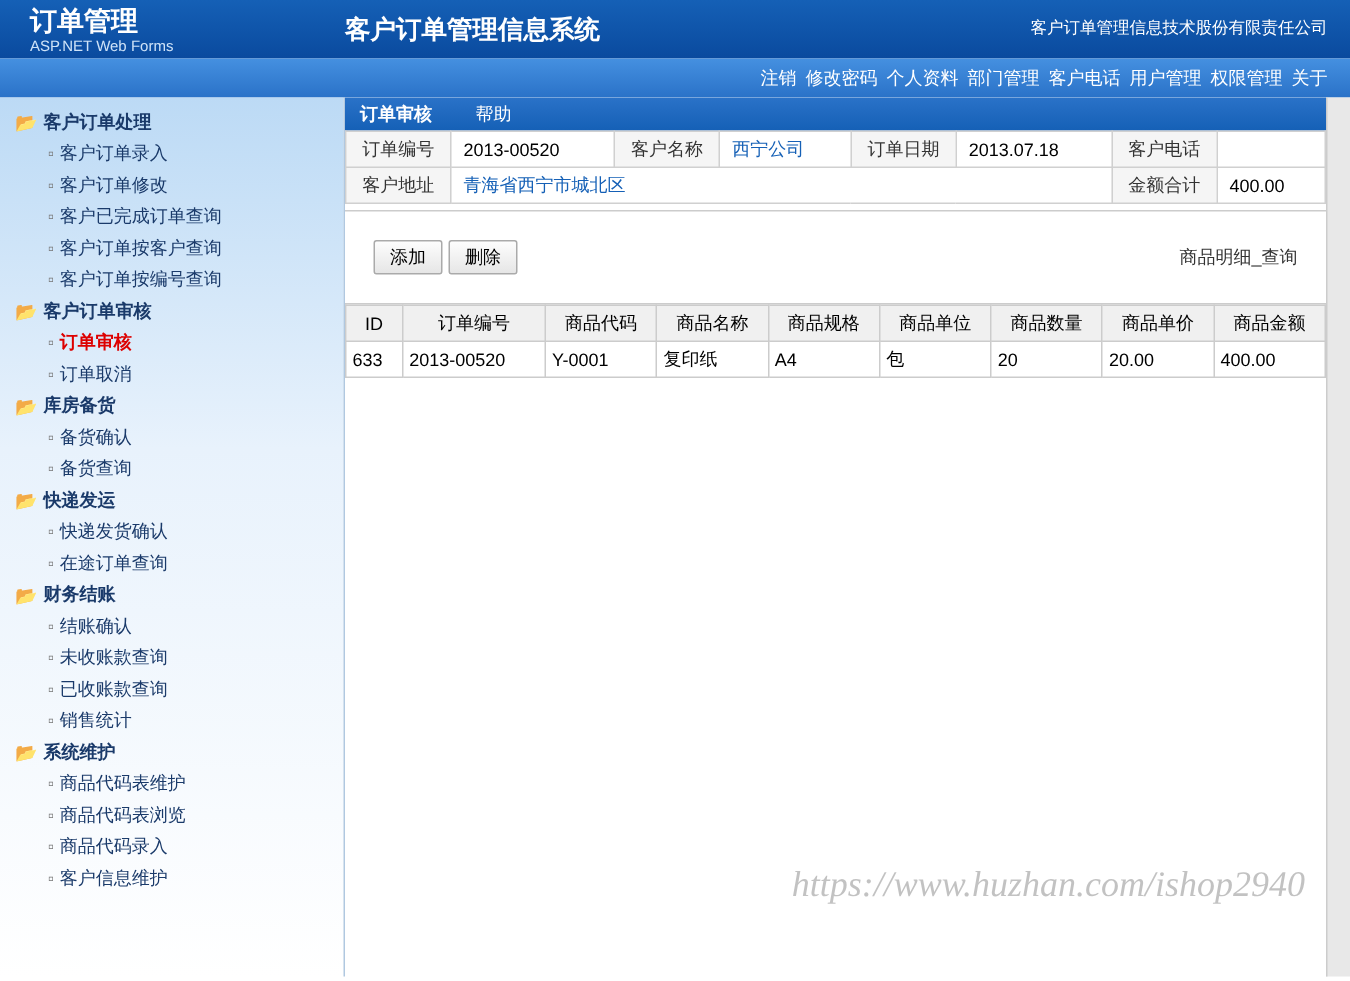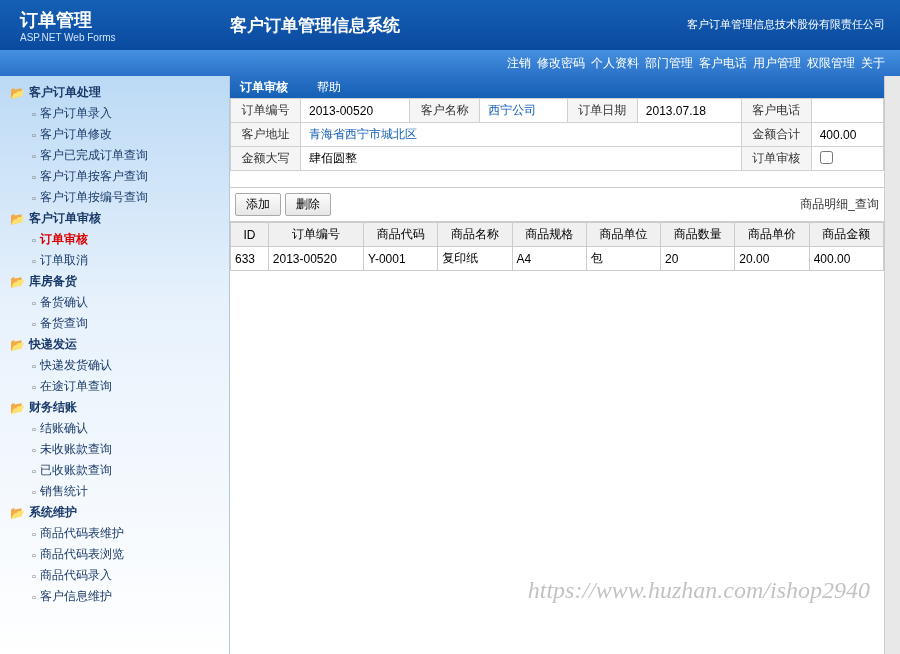--- a/index.html
+++ b/index.html
@@ -1,18 +1,18 @@
 <!DOCTYPE html>
 <html><head>
 <meta charset="utf-8">
 <style>
 * { box-sizing: border-box; margin: 0; padding: 0; }
 body { font-family: "Microsoft YaHei", Arial, sans-serif; font-size: 12px; background: #fff; width: 900px; height: 654px; overflow: hidden; position: relative; }
 
-.header { height: 50px; background: linear-gradient(to bottom, #1560b6, #0a4a9e); color: #fff; display: flex; align-items: center; }
+.header { height: 39px; background: linear-gradient(to bottom, #1560b6, #0a4a9e); color: #fff; display: flex; align-items: center; }
 .logo-area { width: 230px; padding-left: 20px; }
 .logo-title { font-size: 18px; font-weight: bold; color: #fff; }
 .logo-sub { font-size: 10px; color: #cfe3f8; }
 .sys-title { font-size: 17px; font-weight: bold; flex: 1; }
 .header-right { text-align: right; padding-right: 15px; font-size: 11px; line-height: 1.4; }
 
 .menubar { height: 26px; background: linear-gradient(to bottom, #4590e0, #2a72c8); display: flex; justify-content: flex-end; align-items: center; gap: 6px; padding-right: 15px; color: #fff; }
 .menubar span { cursor: pointer; }
 
 .body-wrap { display: flex; height: 586px; }
@@ -32,21 +32,21 @@
 
 .toolbar { padding: 5px; display: flex; gap: 4px; align-items: center; border-bottom: 1px solid #ccc; }
 .btn { background: linear-gradient(to bottom, #fdfdfd, #e6e6e6); border: 1px solid #aaa; border-radius: 2px; padding: 2px 10px; font-size: 12px; cursor: pointer; min-width: 28px; }
 .pager-text { margin-left: 10px; }
 
 .form-area { border-collapse: collapse; width: 100%; }
 .form-area td { border: 1px solid #d0d0d0; padding: 3px 8px; }
 .form-area td.label { background: #f5f5f5; text-align: center; width: 70px; color: #333; }
 .link-val { color: #1560b6; }
 
-.sub-toolbar { padding: 5px; display: flex; gap: 4px; align-items: center; border-top: 1px solid #ccc; border-bottom: 1px solid #ccc; margin-top: 16px; }
+.sub-toolbar { padding: 19px; display: flex; gap: 4px; align-items: center; border-top: 1px solid #ccc; border-bottom: 1px solid #ccc; margin-top: 4px; }
 .sub-right { margin-left: auto; color: #333; }
 
 .grid { width: 100%; border-collapse: collapse; }
 .grid th { background: #f0f0f0; border: 1px solid #ccc; padding: 3px 4px; font-weight: normal; }
 .grid td { border: 1px solid #ccc; padding: 3px 4px; }
 
 .scrollbar { width: 16px; background: #e8e8e8; border-left: 1px solid #ccc; }
 
 .watermark { position: absolute; bottom: 50px; right: 30px; font-size: 24px; font-style: italic; color: rgba(80,80,80,0.35); font-family: Georgia, serif; pointer-events: none; }
 </style>
@@ -220,26 +220,20 @@
         <td class="label">订单日期</td>
         <td>2013.07.18</td>
         <td class="label">客户电话</td>
         <td></td>
       </tr>
       <tr>
         <td class="label">客户地址</td>
         <td colspan="5" class="link-val">青海省西宁市城北区</td>
         <td class="label">金额合计</td>
         <td>400.00</td>
-      </tr>
-      <tr>
-        <td class="label">金额大写</td>
-        <td colspan="5">肆佰圆整</td>
-        <td class="label">订单审核</td>
-        <td><input type="checkbox" style=""></td>
       </tr>
     </tbody>
       </table>
 
     <div class="sub-toolbar">
       <button class="btn">添加</button>
       <button class="btn">删除</button>
       <span class="sub-right">商品明细_查询</span>
     </div>
 

